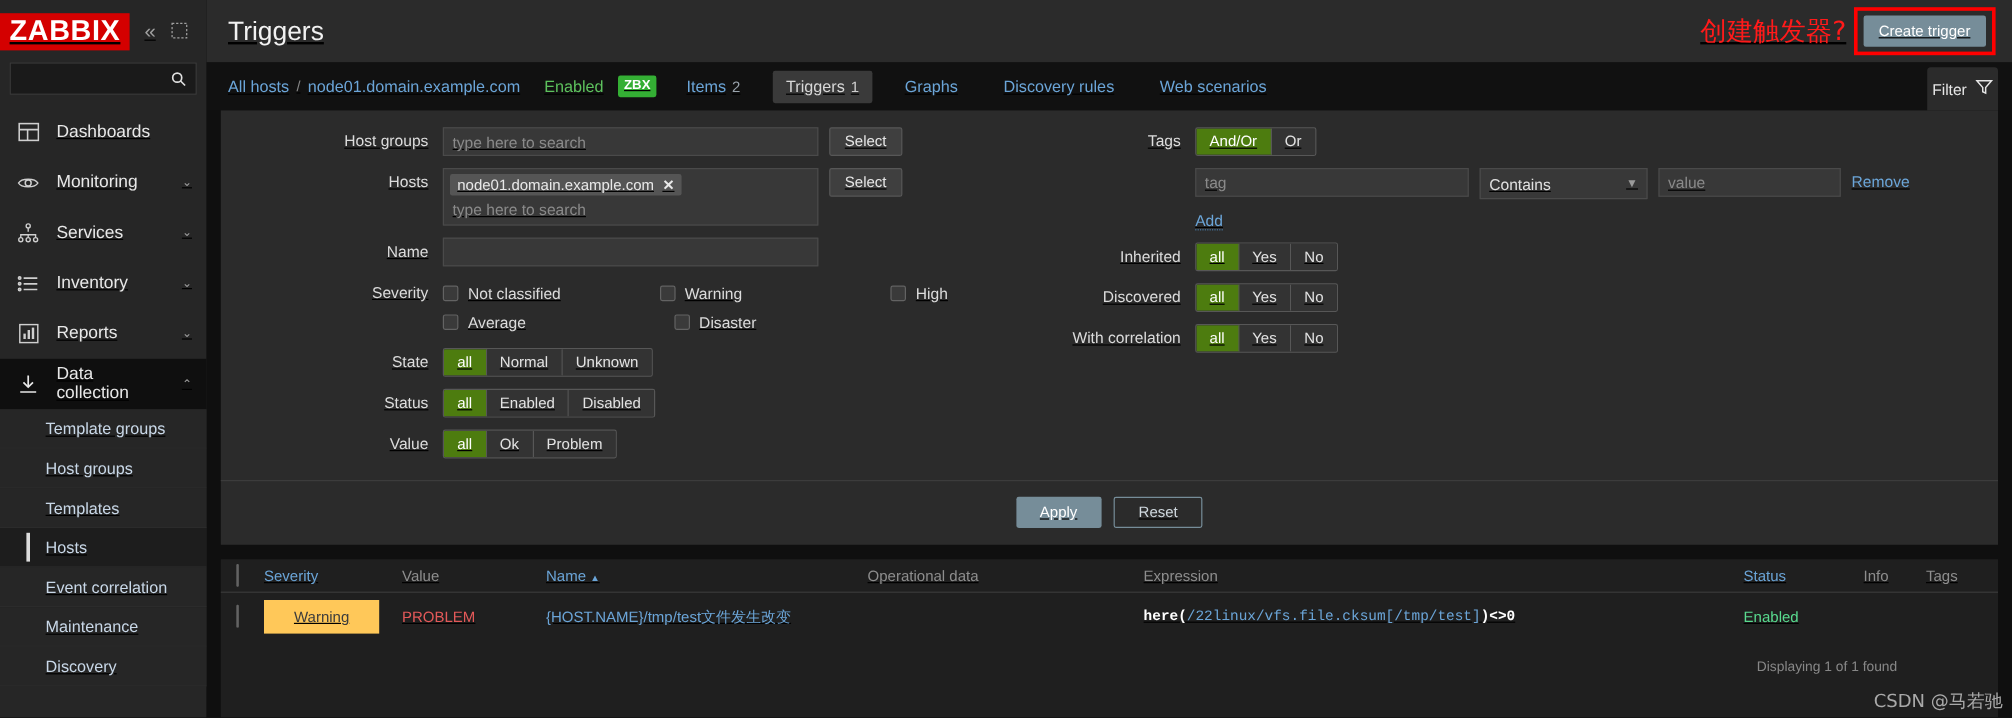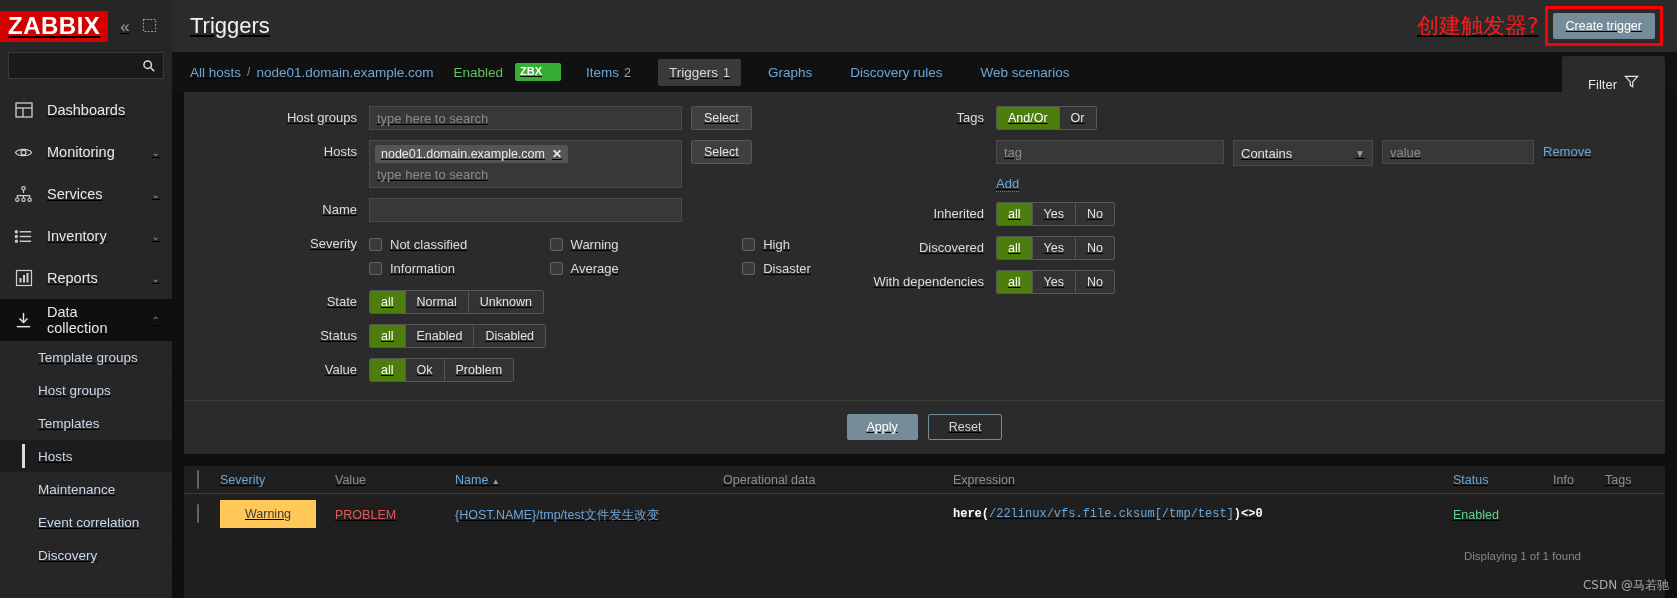--- a/index.html
+++ b/index.html
@@ -98,34 +98,34 @@
   .crumbbar {
     height: 40px; background: #111111; display: flex; align-items: center;
     padding: 0 0 0 18px; flex: none; position: relative;
   }
   .crumb { color: #6ba5d8; font-size: 13.5px; cursor: pointer; }
   .crumb-sep { color: #888; font-size: 12px; margin: 0 6px; }
   .crumb-host { color: #6ba5d8; font-size: 13.5px; cursor: pointer; }
   .crumb-enabled { color: #5dc15d; font-size: 13.5px; margin-left: 20px; cursor: pointer; }
   .zbx-badge {
     background: #34af34; color: #ffffff; font-size: 11px; font-weight: bold;
-    padding: 2px 19px 3px 5px; margin-left: 12px; line-height: 1.15; border-radius: 2px;
+    padding: 2px 5px 3px 5px; margin-left: 12px; line-height: 1.15; border-radius: 2px;
   }
   .tabs { display: flex; align-items: center; margin-left: 14px; gap: 16px; }
   .tab {
     color: #6ba5d8; font-size: 13.5px; padding: 6px 11px; cursor: pointer;
     display: flex; align-items: baseline; gap: 5px; border-radius: 2px;
   }
   .tab .cnt { color: #9aa4ad; font-size: 12.5px; }
   .tab.active { background: #3a3a3a; color: #d8d8d8; }
   .tab.active .cnt { color: #cfcfcf; }
   .filter-tab {
     position: absolute; right: 12px; bottom: 0; top: 4px;
-    background: #2b2b2b; display: flex; align-items: flex-end; gap: 7px;
-    padding: 0 26px; color: #e5e5e5; font-size: 13px; cursor: pointer;
+    background: #2b2b2b; display: flex; align-items: center; gap: 7px;
+    padding: 0 4px; color: #e5e5e5; font-size: 13px; cursor: pointer;
     border-radius: 3px 3px 0 0;
   }
 
   
   .filter-panel {
     background: #2b2b2b; margin: 0 12px; flex: none;
     padding: 14px 0 0 0; position: relative;
   }
   .filter-cols { display: flex; }
   .fcol-l { width: 640px; flex: none; }
@@ -240,21 +240,21 @@
   .expr b { color: #ffffff; }
   .expr a { color: #6ba5d8; text-decoration: none; cursor: pointer; }
   .status-enabled { color: #59db8f; font-size: 12.5px; cursor: pointer; }
 
   .footer-note {
     position: absolute; right: 96px; bottom: 36px;
     color: #9a9a9a; font-size: 11.5px; opacity: .85;
   }
   .watermark {
     position: absolute; right: 8px; bottom: 4px;
-    color: #b9b9b9; font-size: 12px; font-family: "DejaVu Sans", sans-serif;
+    color: #b9b9b9; font-size: 15px; font-family: "DejaVu Sans", sans-serif;
     opacity: .9;
   }
 </style>
 </head>
 <body>
 
 <div class="app">
 
   <div class="sidebar">
     <div class="logo-row">
@@ -364,24 +364,24 @@
       <div class="subnav-item">
         <span>Host groups</span>
       </div>
       <div class="subnav-item">
         <span>Templates</span>
       </div>
       <div class="subnav-item active">
         <span>Hosts</span>
       </div>
       <div class="subnav-item">
+        <span>Event correlation</span>
+      </div>
+      <div class="subnav-item">
         <span>Maintenance</span>
-      </div>
-      <div class="subnav-item">
-        <span>Event correlation</span>
       </div>
       <div class="subnav-item">
         <span>Discovery</span>
       </div>
     </div>
   </div>
 
   <div class="main">
 
     <div class="topbar">
@@ -475,24 +475,20 @@
               <div class="cbcell">
                 <span class="cbox"></span>
                 <span class="cblabel">Warning</span>
               </div>
               <div class="cbcell narrow">
                 <span class="cbox"></span>
                 <span class="cblabel">High</span>
               </div>
               <div class="cbcell">
                 <span class="cbox"></span>
-                <span class="cblabel">Information</span>
-              </div>
-              <div class="cbcell">
-                <span class="cbox"></span>
                 <span class="cblabel">Average</span>
               </div>
               <div class="cbcell narrow">
                 <span class="cbox"></span>
                 <span class="cblabel">Disaster</span>
               </div>
             </div>
           </div>
 
           <div class="frow">
@@ -563,21 +559,21 @@
           <div class="frow">
             <div class="flabel flabel-r">Discovered</div>
             <div class="seg">
               <div class="sel">all</div>
               <div>Yes</div>
               <div>No</div>
             </div>
           </div>
 
           <div class="frow">
-            <div class="flabel flabel-r">With dependencies</div>
+            <div class="flabel flabel-r">With correlation</div>
             <div class="seg">
               <div class="sel">all</div>
               <div>Yes</div>
               <div>No</div>
             </div>
           </div>
         </div>
       </div>
 
       <div class="filter-divider"></div>

